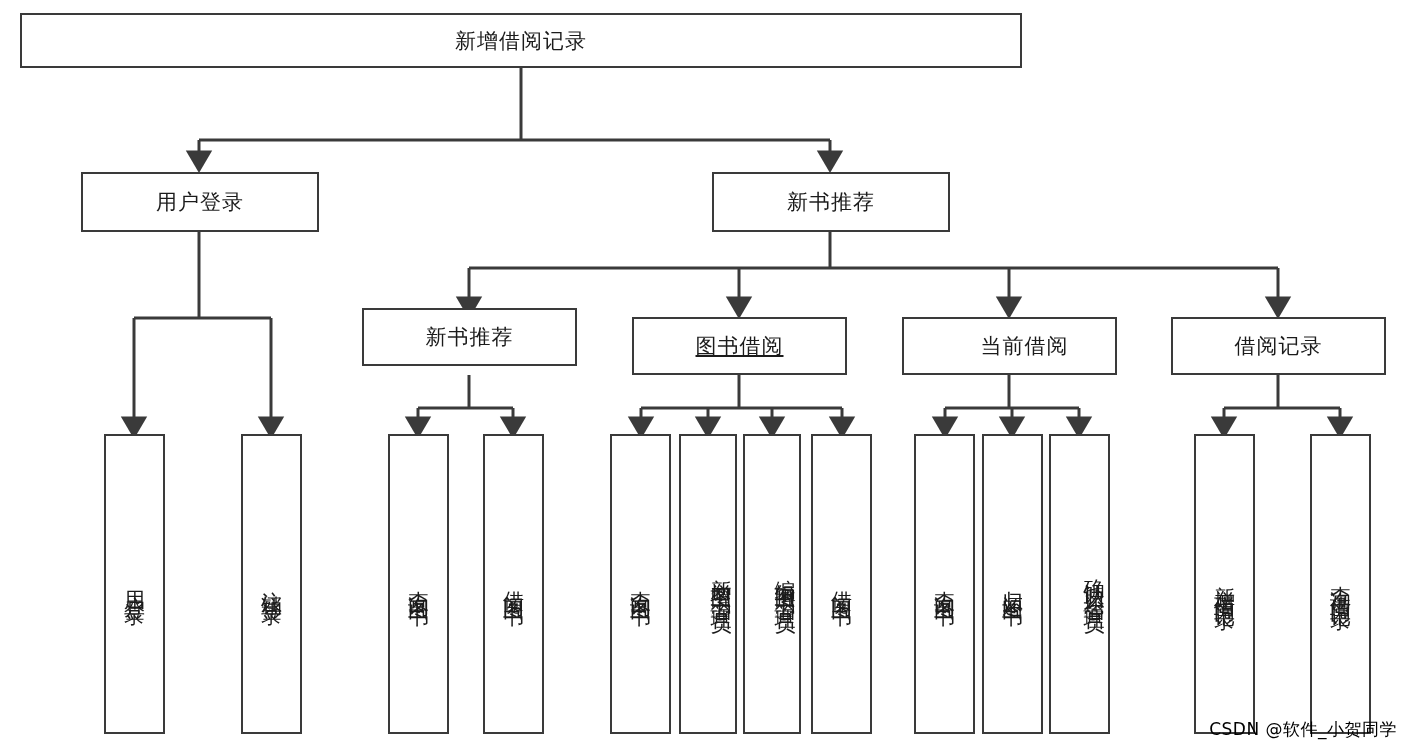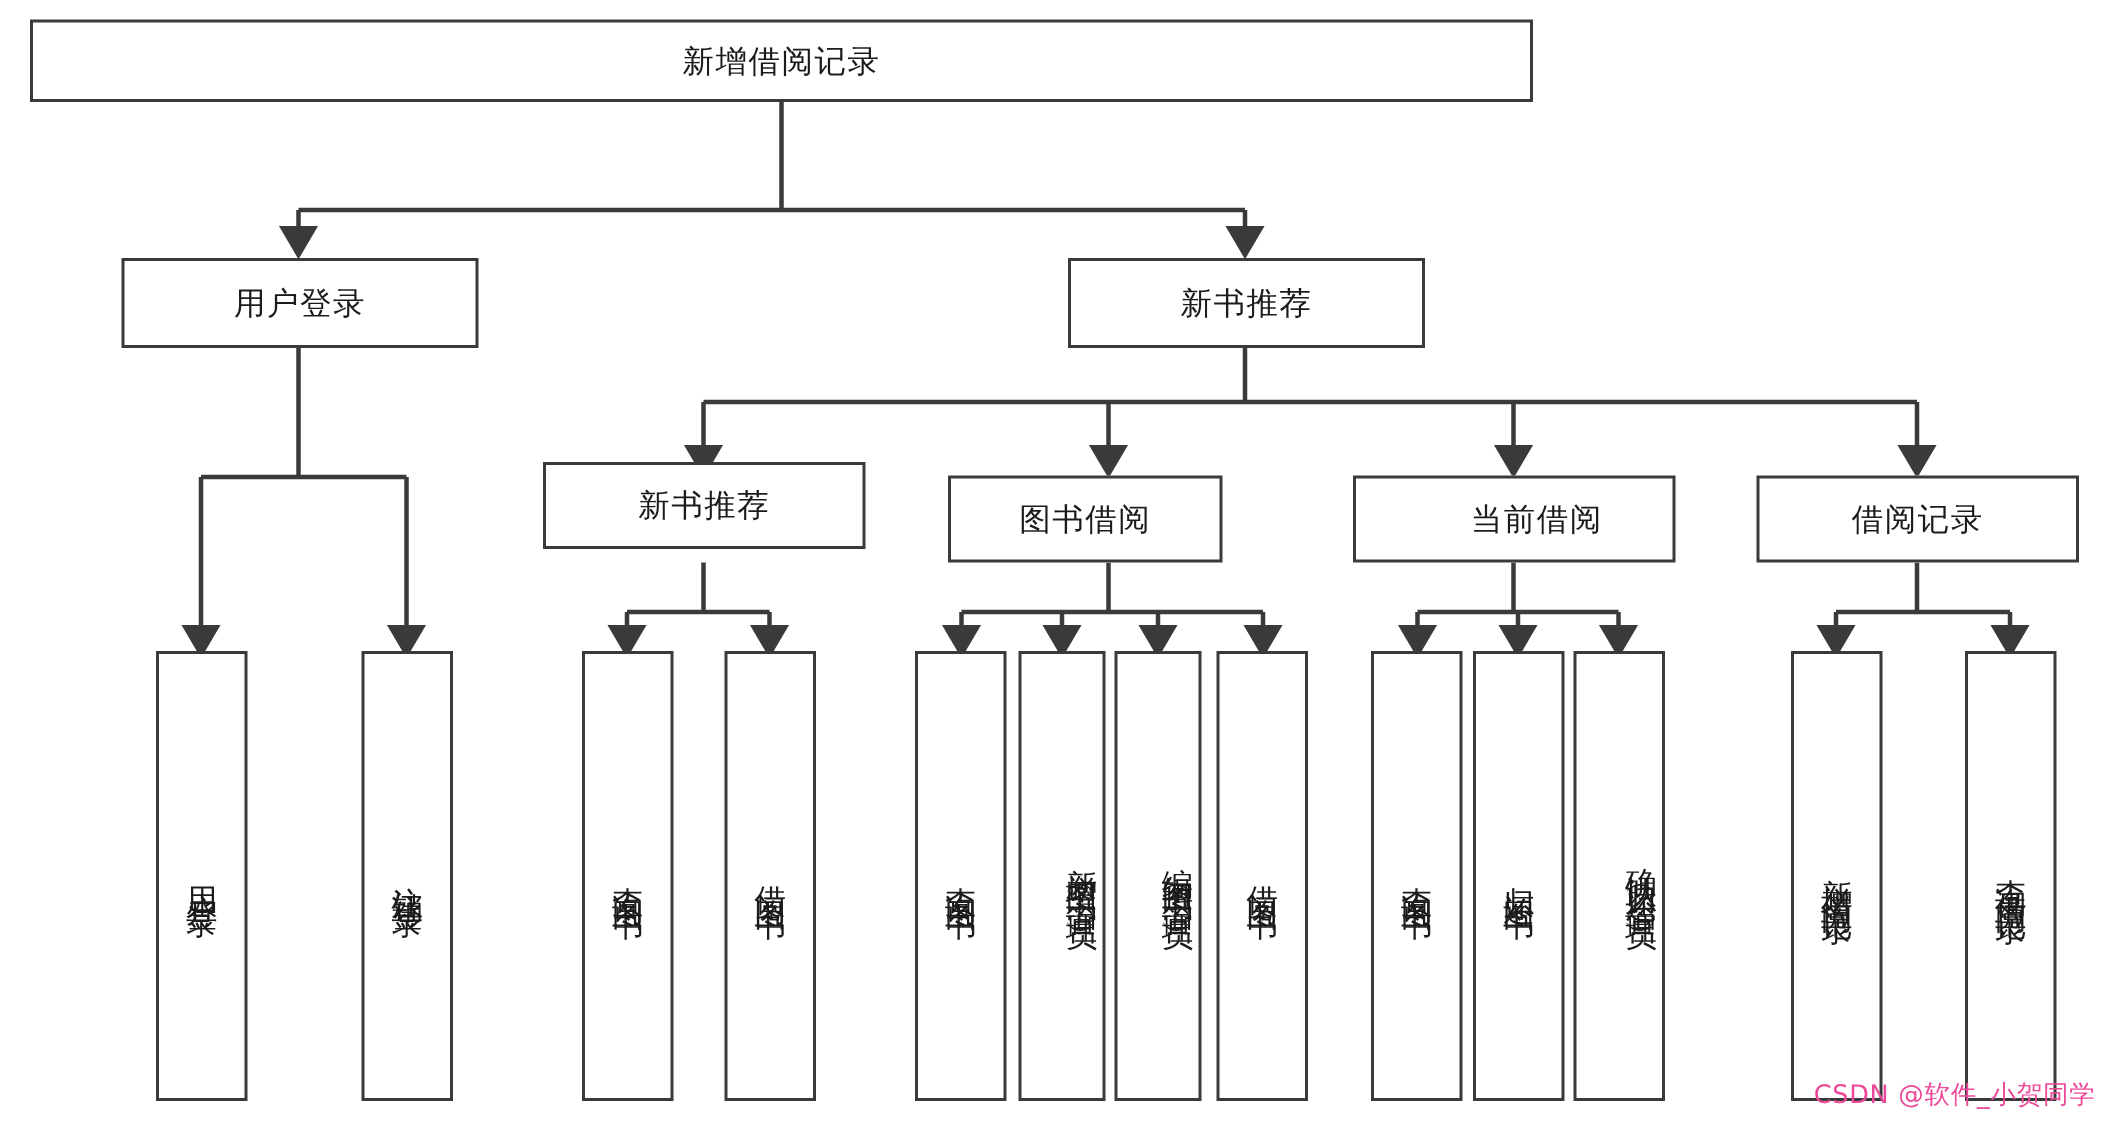--- a/index.html
+++ b/index.html
@@ -9,21 +9,21 @@
   svg#wires{position:absolute;left:0;top:0;width:1405px;height:747px;}
   .node{position:absolute;box-sizing:border-box;background:#ffffff;
         border:2.5px solid #3a3a3a;display:flex;align-items:center;
         justify-content:center;color:#1b1b1b;}
   .node.h{font-size:21px;letter-spacing:1px;}
   .node.v{writing-mode:vertical-rl;text-orientation:upright;
           font-size:21px;letter-spacing:5px;padding:14px 0;
           align-items:flex-start;justify-content:center;white-space:nowrap;}
   .node.v.tall{align-items:center;}
   .watermark{position:absolute;right:8px;bottom:6px;font-size:17px;
-             color:#ec4899;white-space:nowrap;letter-spacing:0.5px;}
+             color:#000000;white-space:nowrap;letter-spacing:0.5px;}
 </style>
 </head>
 <body>
 
 <div id="stage">
 
   <svg id="wires" viewBox="0 0 1405 747" xmlns="http://www.w3.org/2000/svg">
     <defs>
       <marker id="arr" markerWidth="9" markerHeight="10" refX="1.2" refY="5" orient="auto" markerUnits="strokeWidth">
         <path d="M0,0.6 L7.5,5 L0,9.4 z" fill="#3a3a3a"></path>
@@ -72,21 +72,21 @@
       <path d="M1340,408 L1340,420" marker-end="url(#arr)"></path>
     </g>
   </svg>
 
   <div class="node h" style="left:20px;top:13px;width:1002px;height:55px;">新增借阅记录</div>
 
   <div class="node h" style="left:81px;top:172px;width:238px;height:60px;">用户登录</div>
   <div class="node h" style="left:712px;top:172px;width:238px;height:60px;">新书推荐</div>
 
   <div class="node h" style="left:362px;top:308px;width:215px;height:58px;">新书推荐</div>
-  <div class="node h" style="left:632px;top:317px;width:183px;height:58px;">图书借阅</div>
+  <div class="node h" style="left:632px;top:317px;width:215px;height:58px;text-decoration:underline;">图书借阅</div>
   <div class="node h" style="left:902px;top:317px;width:215px;height:58px;padding-left:30px;">当前借阅</div>
   <div class="node h" style="left:1171px;top:317px;width:215px;height:58px;font-family:Liberation Serif, serif;">借阅记录</div>
 
   <div class="node v tall" style="left:104px;top:434px;width:61px;height:300px;">用户登录</div>
   <div class="node v tall" style="left:241px;top:434px;width:61px;height:300px;">注销登录</div>
 
   <div class="node v tall" style="left:388px;top:434px;width:61px;height:300px;">查询图书</div>
   <div class="node v tall" style="left:483px;top:434px;width:61px;height:300px;">借阅图书</div>
 
   <div class="node v tall" style="left:610px;top:434px;width:61px;height:300px;">查询图书</div>

